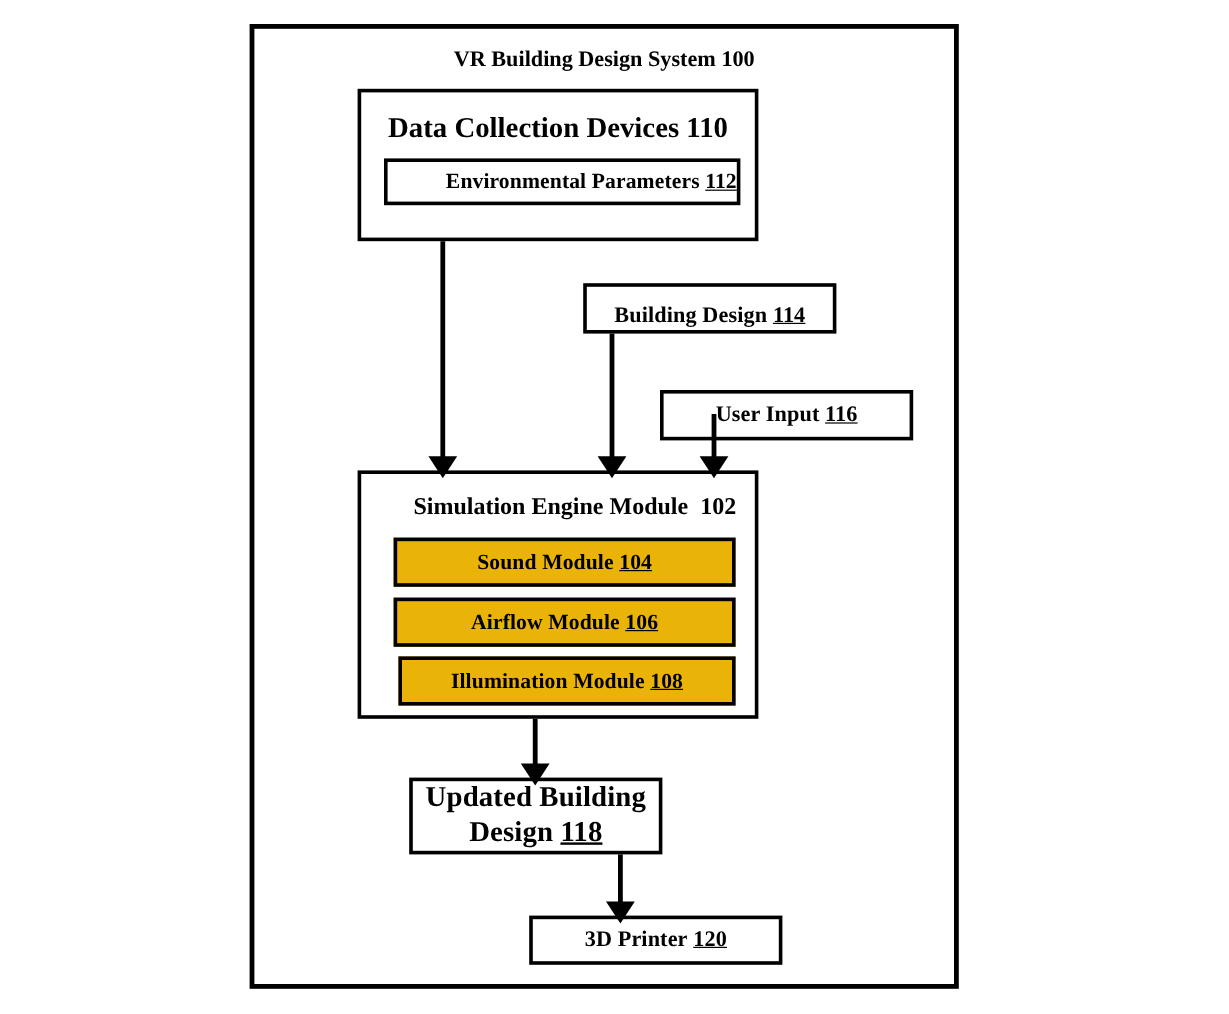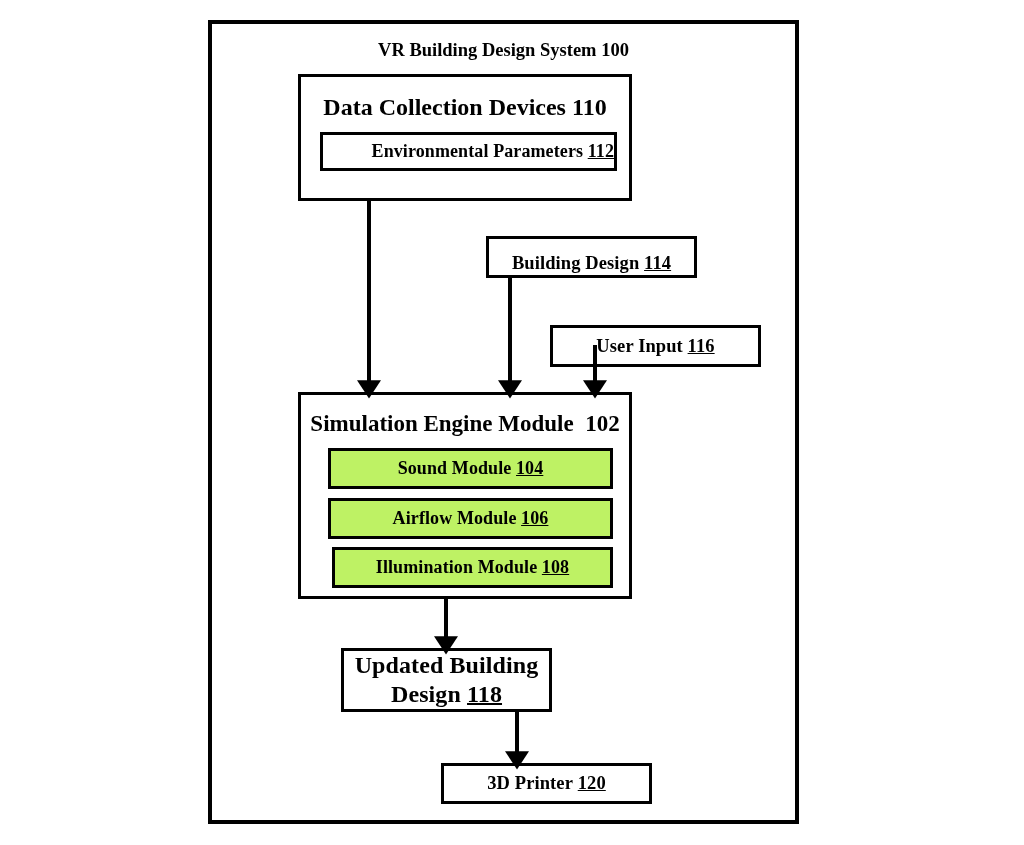--- a/index.html
+++ b/index.html
@@ -127,33 +127,33 @@
   
   #simulation-engine-box {
     left: 298px;
     top: 392px;
     width: 334px;
     height: 207px;
     display: block;
   }
   #simulation-engine-title {
     position: absolute;
-    left: 0;
+    left: 14px;
     top: 16px;
     width: 100%;
     text-align: center;
     font-weight: bold;
-    font-size: 23px;
+    font-size: 20px;
     white-space: nowrap;
   }
 
   .submodule {
     position: absolute;
     box-sizing: border-box;
-    background: #bef264;
+    background: #eab308;
     border: 3px solid #000;
     display: flex;
     align-items: center;
     justify-content: center;
     height: 41px;
   }
   .submodule .node-label { font-size: 18px; }
 
   #sound-module-box       { left: 27px;  top: 53px;  width: 285px; }
   #airflow-module-box     { left: 27px;  top: 103px; width: 285px; }

